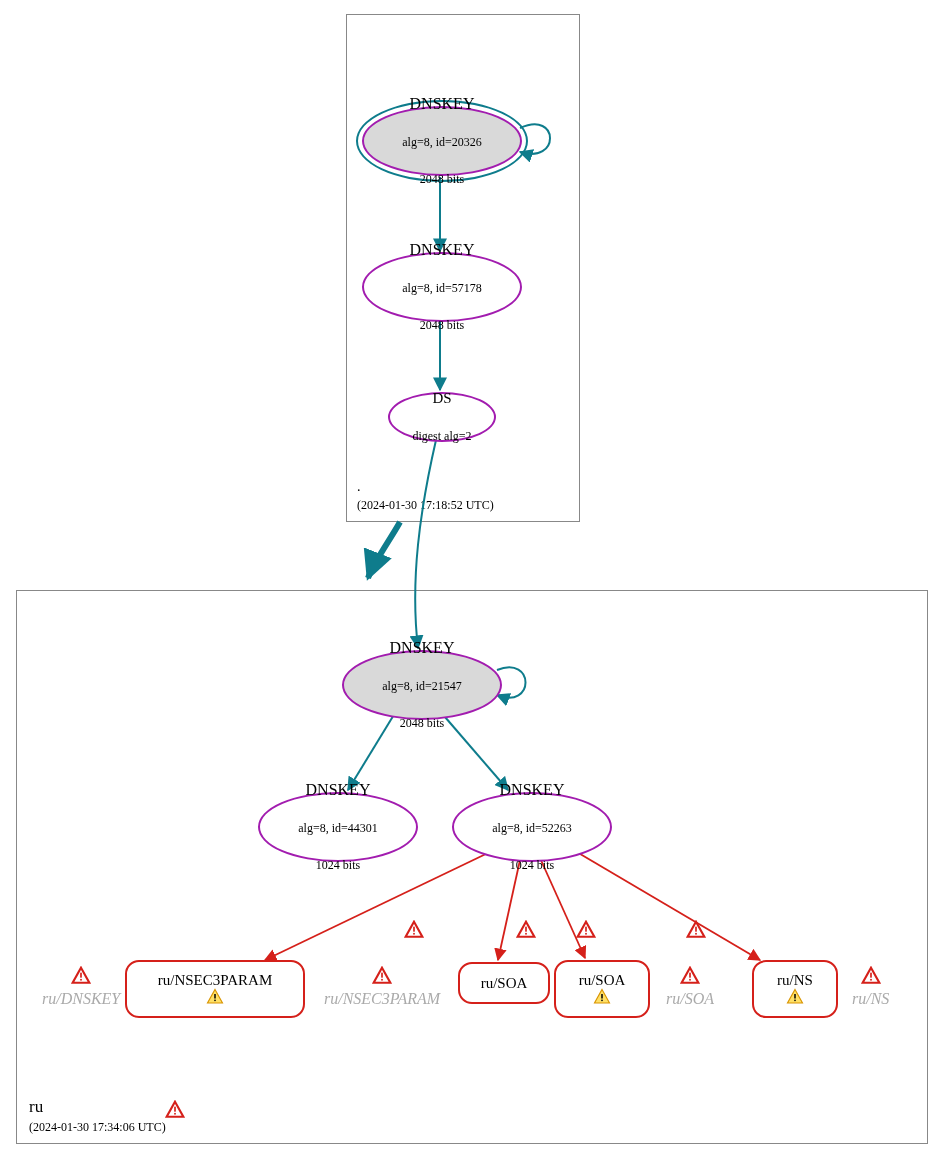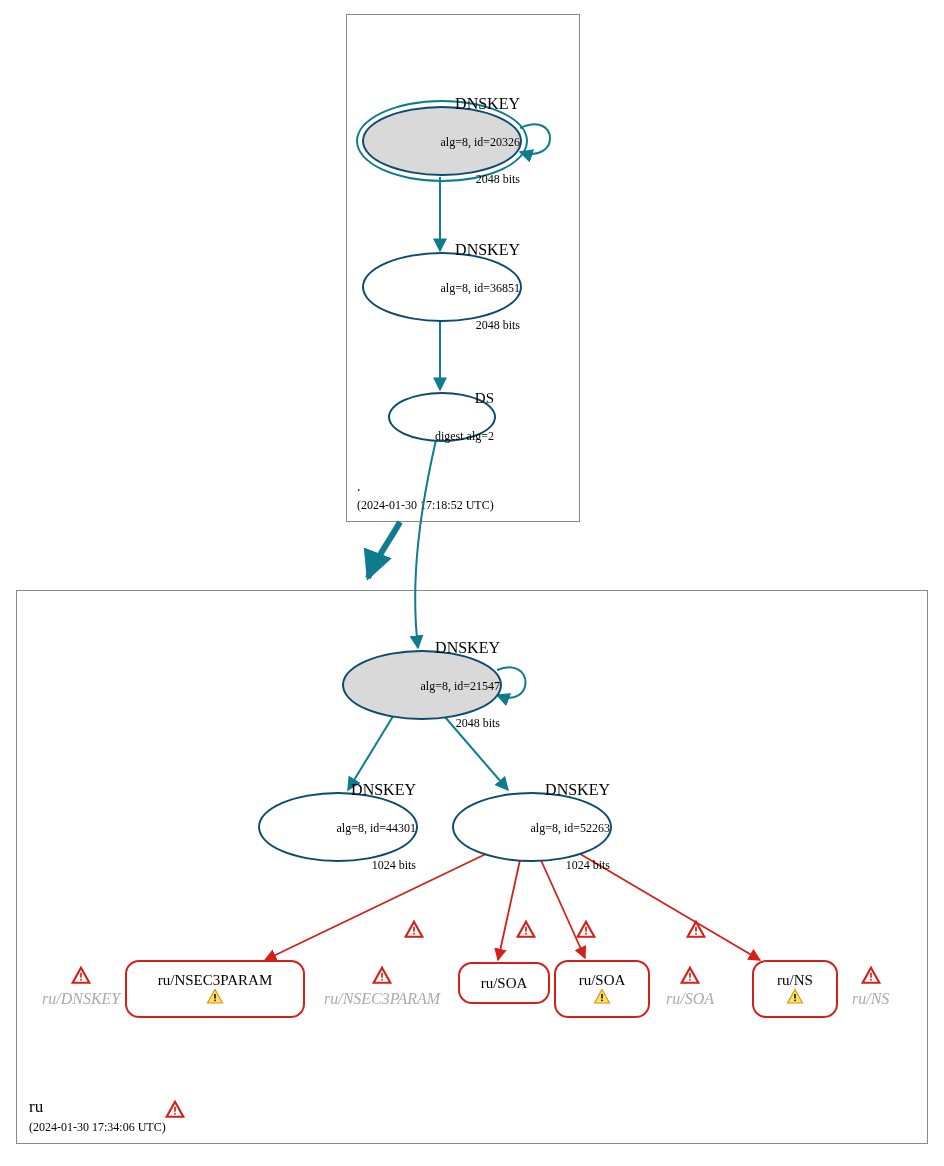--- a/index.html
+++ b/index.html
@@ -15,28 +15,28 @@
     position: absolute;
     border: 1px solid #888;
     background: #fff;
   }
   .zone-inner-label {
     position: absolute;
     font-size: 14px;
   }
   .node {
     position: absolute;
-    border: 2px solid #0c4a6e;
+    border: 2px solid #a21caf;
     border-radius: 50%;
     background: #fff;
     text-align: center;
     display: flex;
     flex-direction: column;
     justify-content: center;
-    align-items: flex-end;
+    align-items: center;
     line-height: 1.15;
   }
   .node.grey {
     background: #d9d9d9;
   }
   .node .title {
     font-size: 16px;
   }
   .node .sub {
     font-size: 12px;
@@ -139,21 +139,21 @@
 
 <div class="double-ring" style="left:356px; top:100px; width:168px; height:78px;"></div>
 <div class="node grey" style="left:362px; top:106px; width:156px; height:66px;">
   <span class="title">DNSKEY</span>
   <span class="sub">alg=8, id=20326</span>
   <span class="sub">2048 bits</span>
 </div>
 
 <div class="node" style="left:362px; top:252px; width:156px; height:66px;">
   <span class="title">DNSKEY</span>
-  <span class="sub">alg=8, id=36851</span>
+  <span class="sub">alg=8, id=57178</span>
   <span class="sub">2048 bits</span>
 </div>
 
 <div class="node" style="left:388px; top:392px; width:104px; height:46px;">
   <span class="title" style="font-size:15px;">DS</span>
   <span class="sub">digest alg=2</span>
 </div>
 
 <div class="node grey" style="left:342px; top:650px; width:156px; height:66px;">
   <span class="title">DNSKEY</span>

